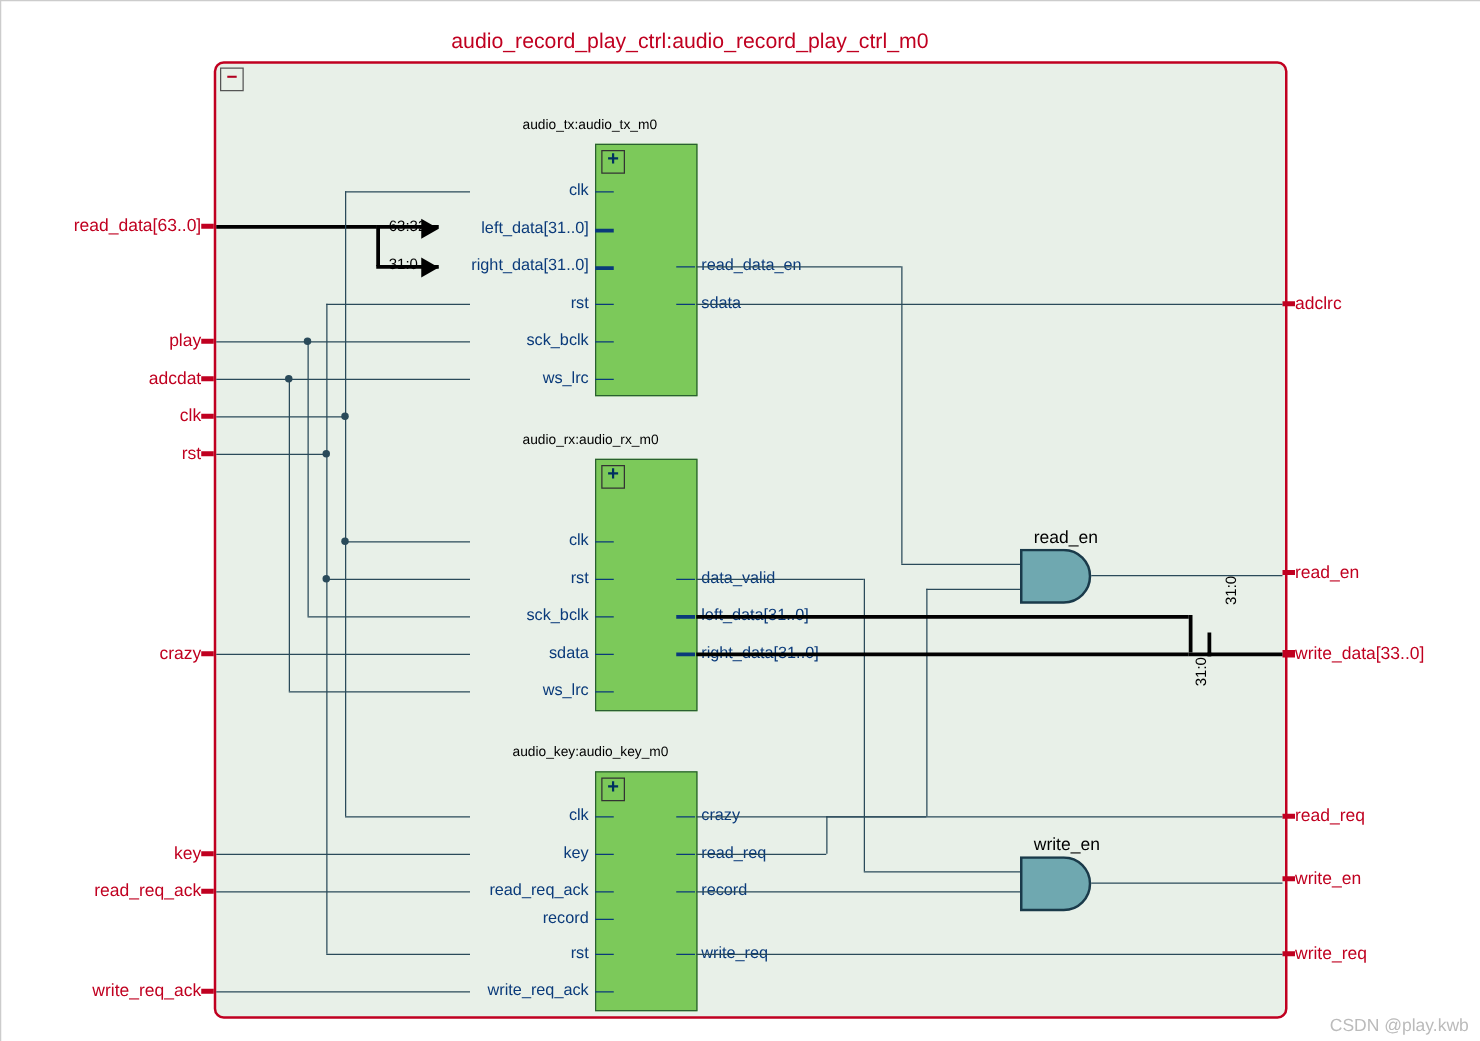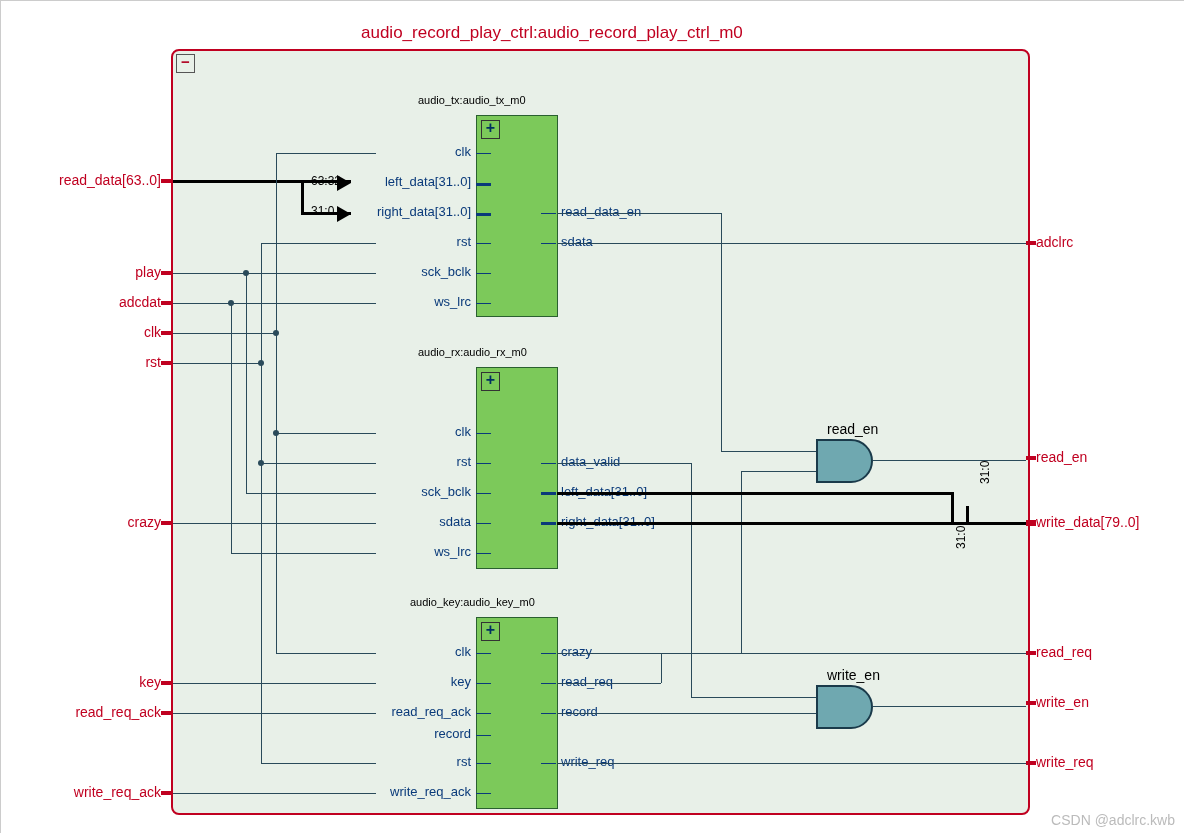--- a/index.html
+++ b/index.html
@@ -179,21 +179,21 @@
 
   <div class="ext-label r" style="left:15px; top:783px; width:145px;">write_req_ack</div>
   <div class="pin" style="left:160px; top:790px; width:10px; height:4px;"></div>
 
   <div class="ext-label l" style="left:1035px; top:233px;">adclrc</div>
   <div class="pin" style="left:1025px; top:240px; width:10px; height:4px;"></div>
 
   <div class="ext-label l" style="left:1035px; top:448px;">read_en</div>
   <div class="pin" style="left:1025px; top:455px; width:10px; height:4px;"></div>
 
-  <div class="ext-label l" style="left:1035px; top:513px;">write_data[79..0]</div>
+  <div class="ext-label l" style="left:1035px; top:513px;">write_data[33..0]</div>
   <div class="pin" style="left:1025px; top:519px; width:10px; height:6px;"></div>
 
   <div class="ext-label l" style="left:1035px; top:643px;">read_req</div>
   <div class="pin" style="left:1025px; top:650px; width:10px; height:4px;"></div>
 
   <div class="ext-label l" style="left:1035px; top:693px;">write_en</div>
   <div class="pin" style="left:1025px; top:700px; width:10px; height:4px;"></div>
 
   <div class="ext-label l" style="left:1035px; top:753px;">write_req</div>
   <div class="pin" style="left:1025px; top:760px; width:10px; height:4px;"></div>
@@ -361,14 +361,14 @@
   <div class="bus-h" style="left:556px; top:491px; width:394px;"></div>
   <div class="bus-h" style="left:556px; top:521px; width:394px;"></div>
   <div class="bus-v" style="left:950px; top:491px; height:30px;"></div>
   <div class="bus-v" style="left:965px; top:505px; height:19px;"></div>
   <div class="bus-h" style="left:950px; top:521px; width:18px;"></div>
   <div class="bus-h" style="left:965px; top:521px; width:60px;"></div>
 
   <div class="bus-tag" style="left:977px; top:483px; transform: rotate(-90deg); transform-origin:left top;">31:0</div>
   <div class="bus-tag" style="left:953px; top:548px; transform: rotate(-90deg); transform-origin:left top;">31:0</div>
 
-  <div class="watermark">CSDN @adclrc.kwb</div>
+  <div class="watermark">CSDN @play.kwb</div>
 </div>
 
 </body></html>

